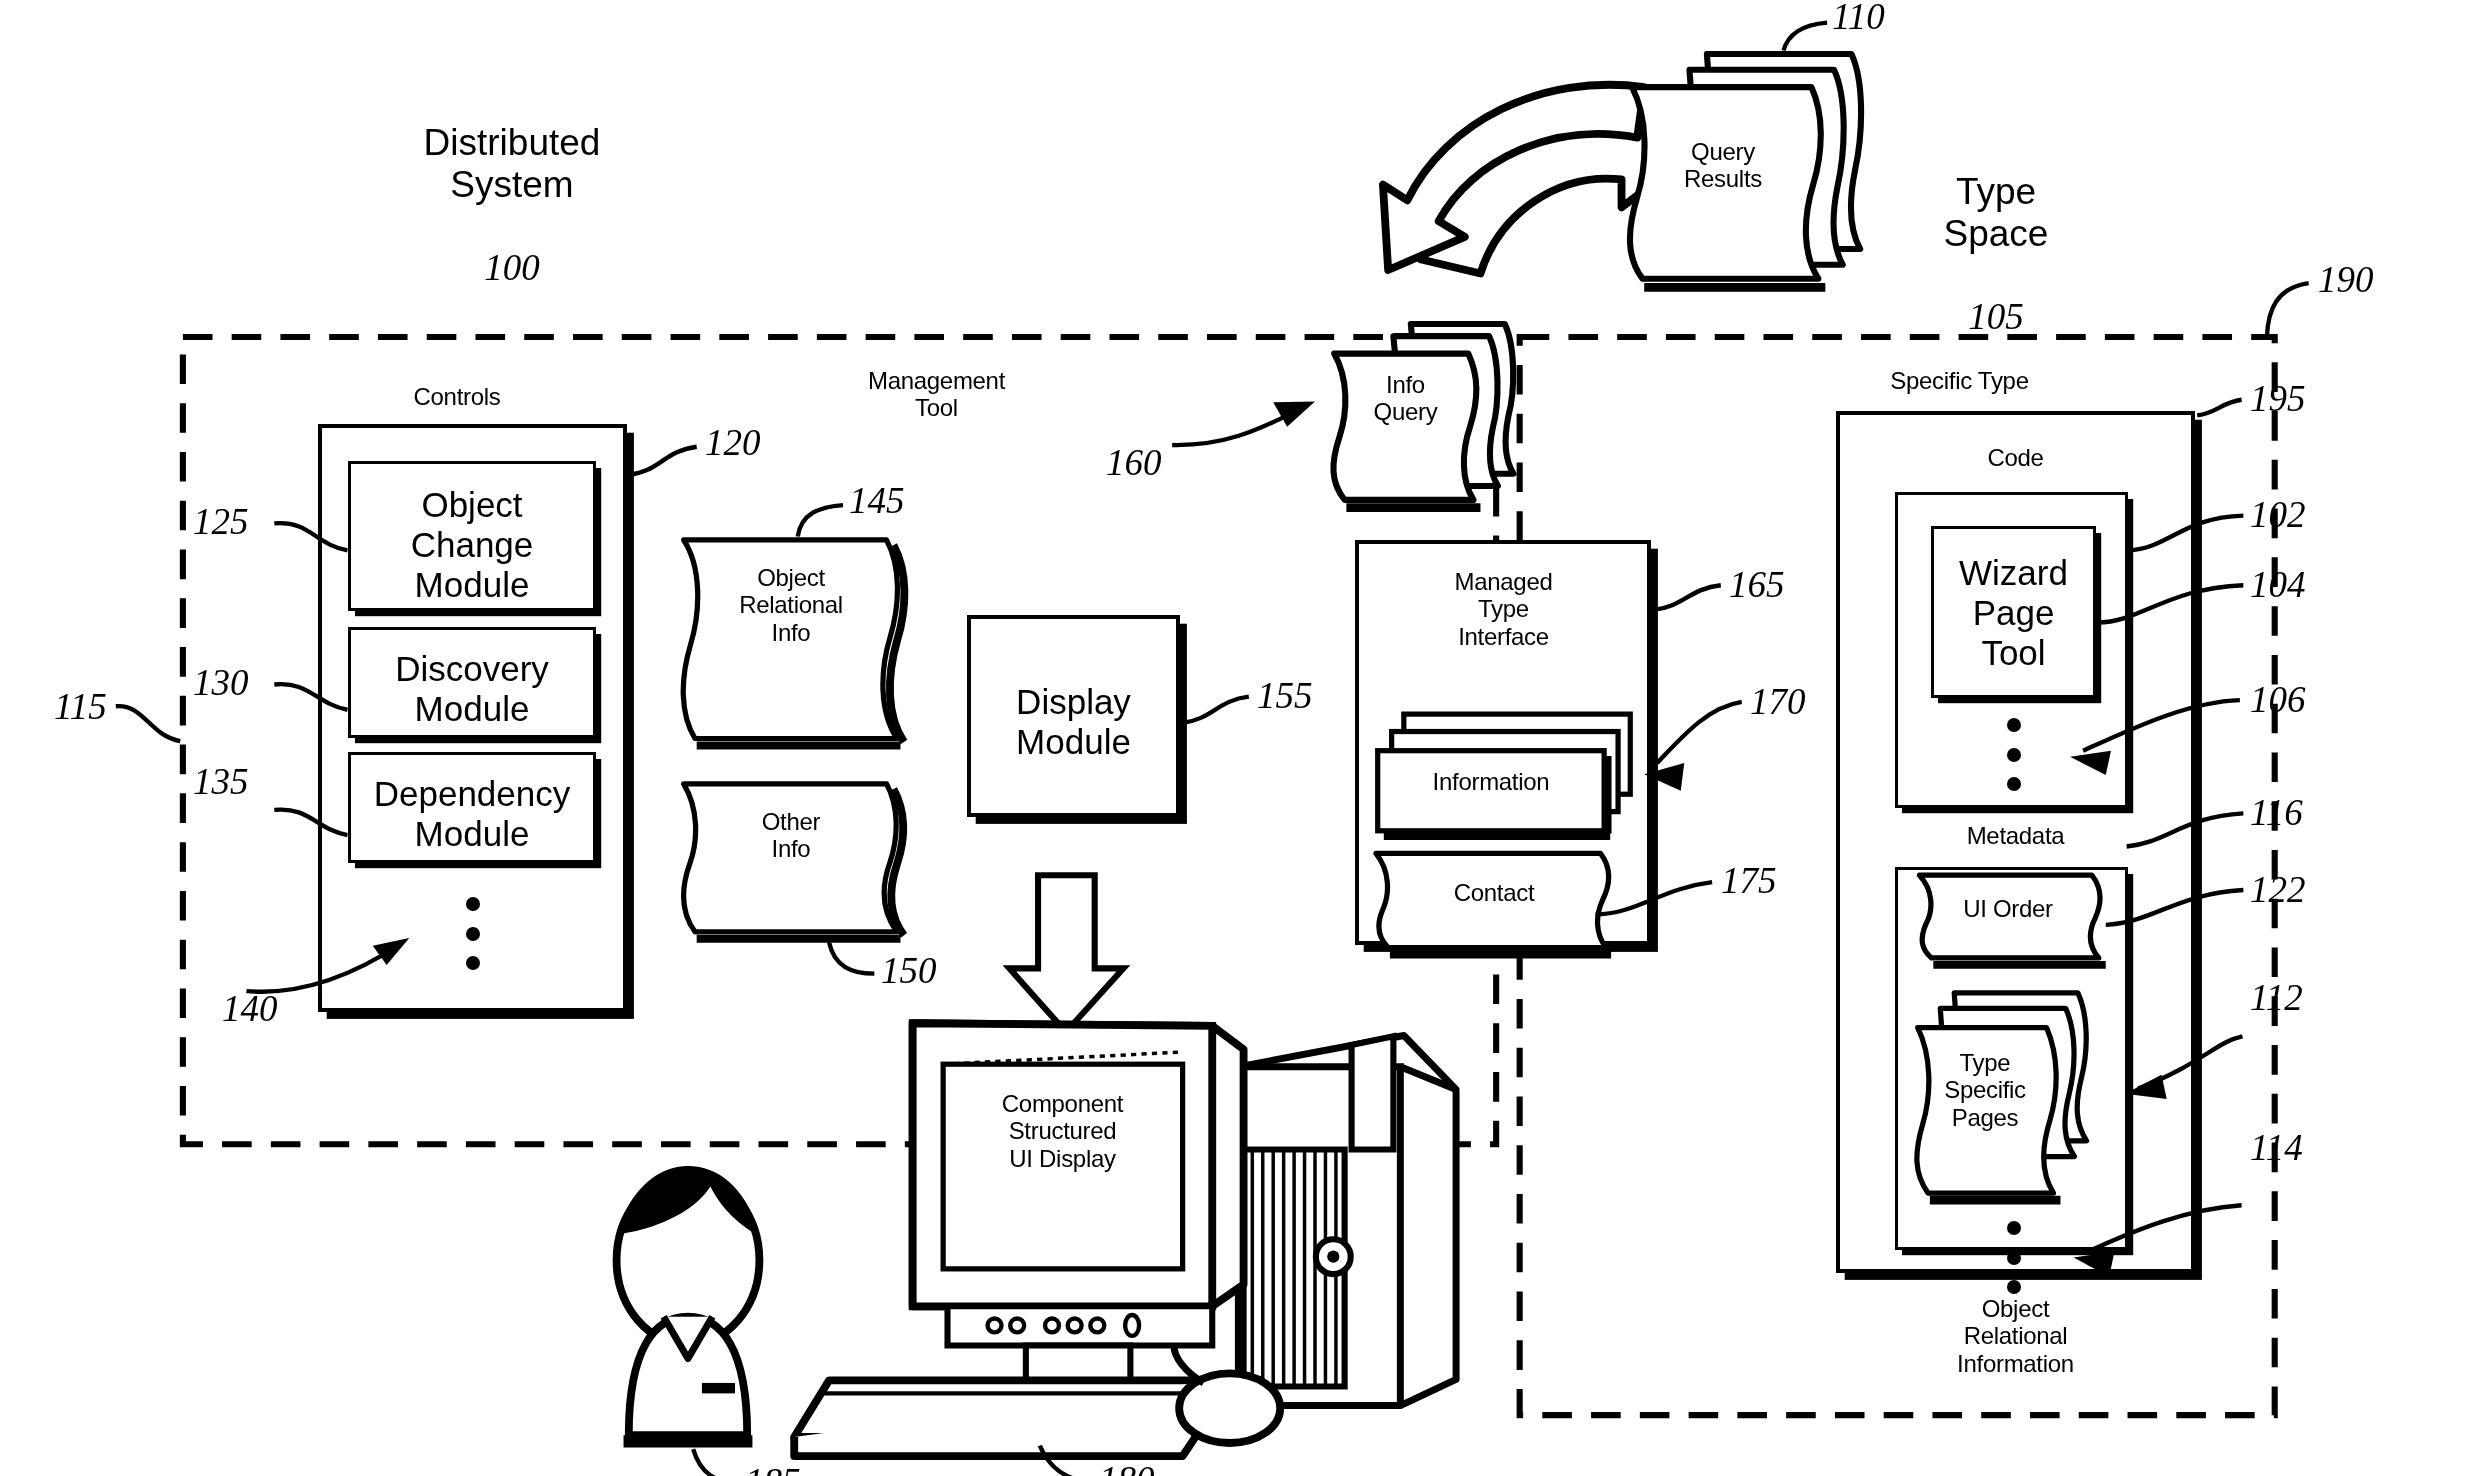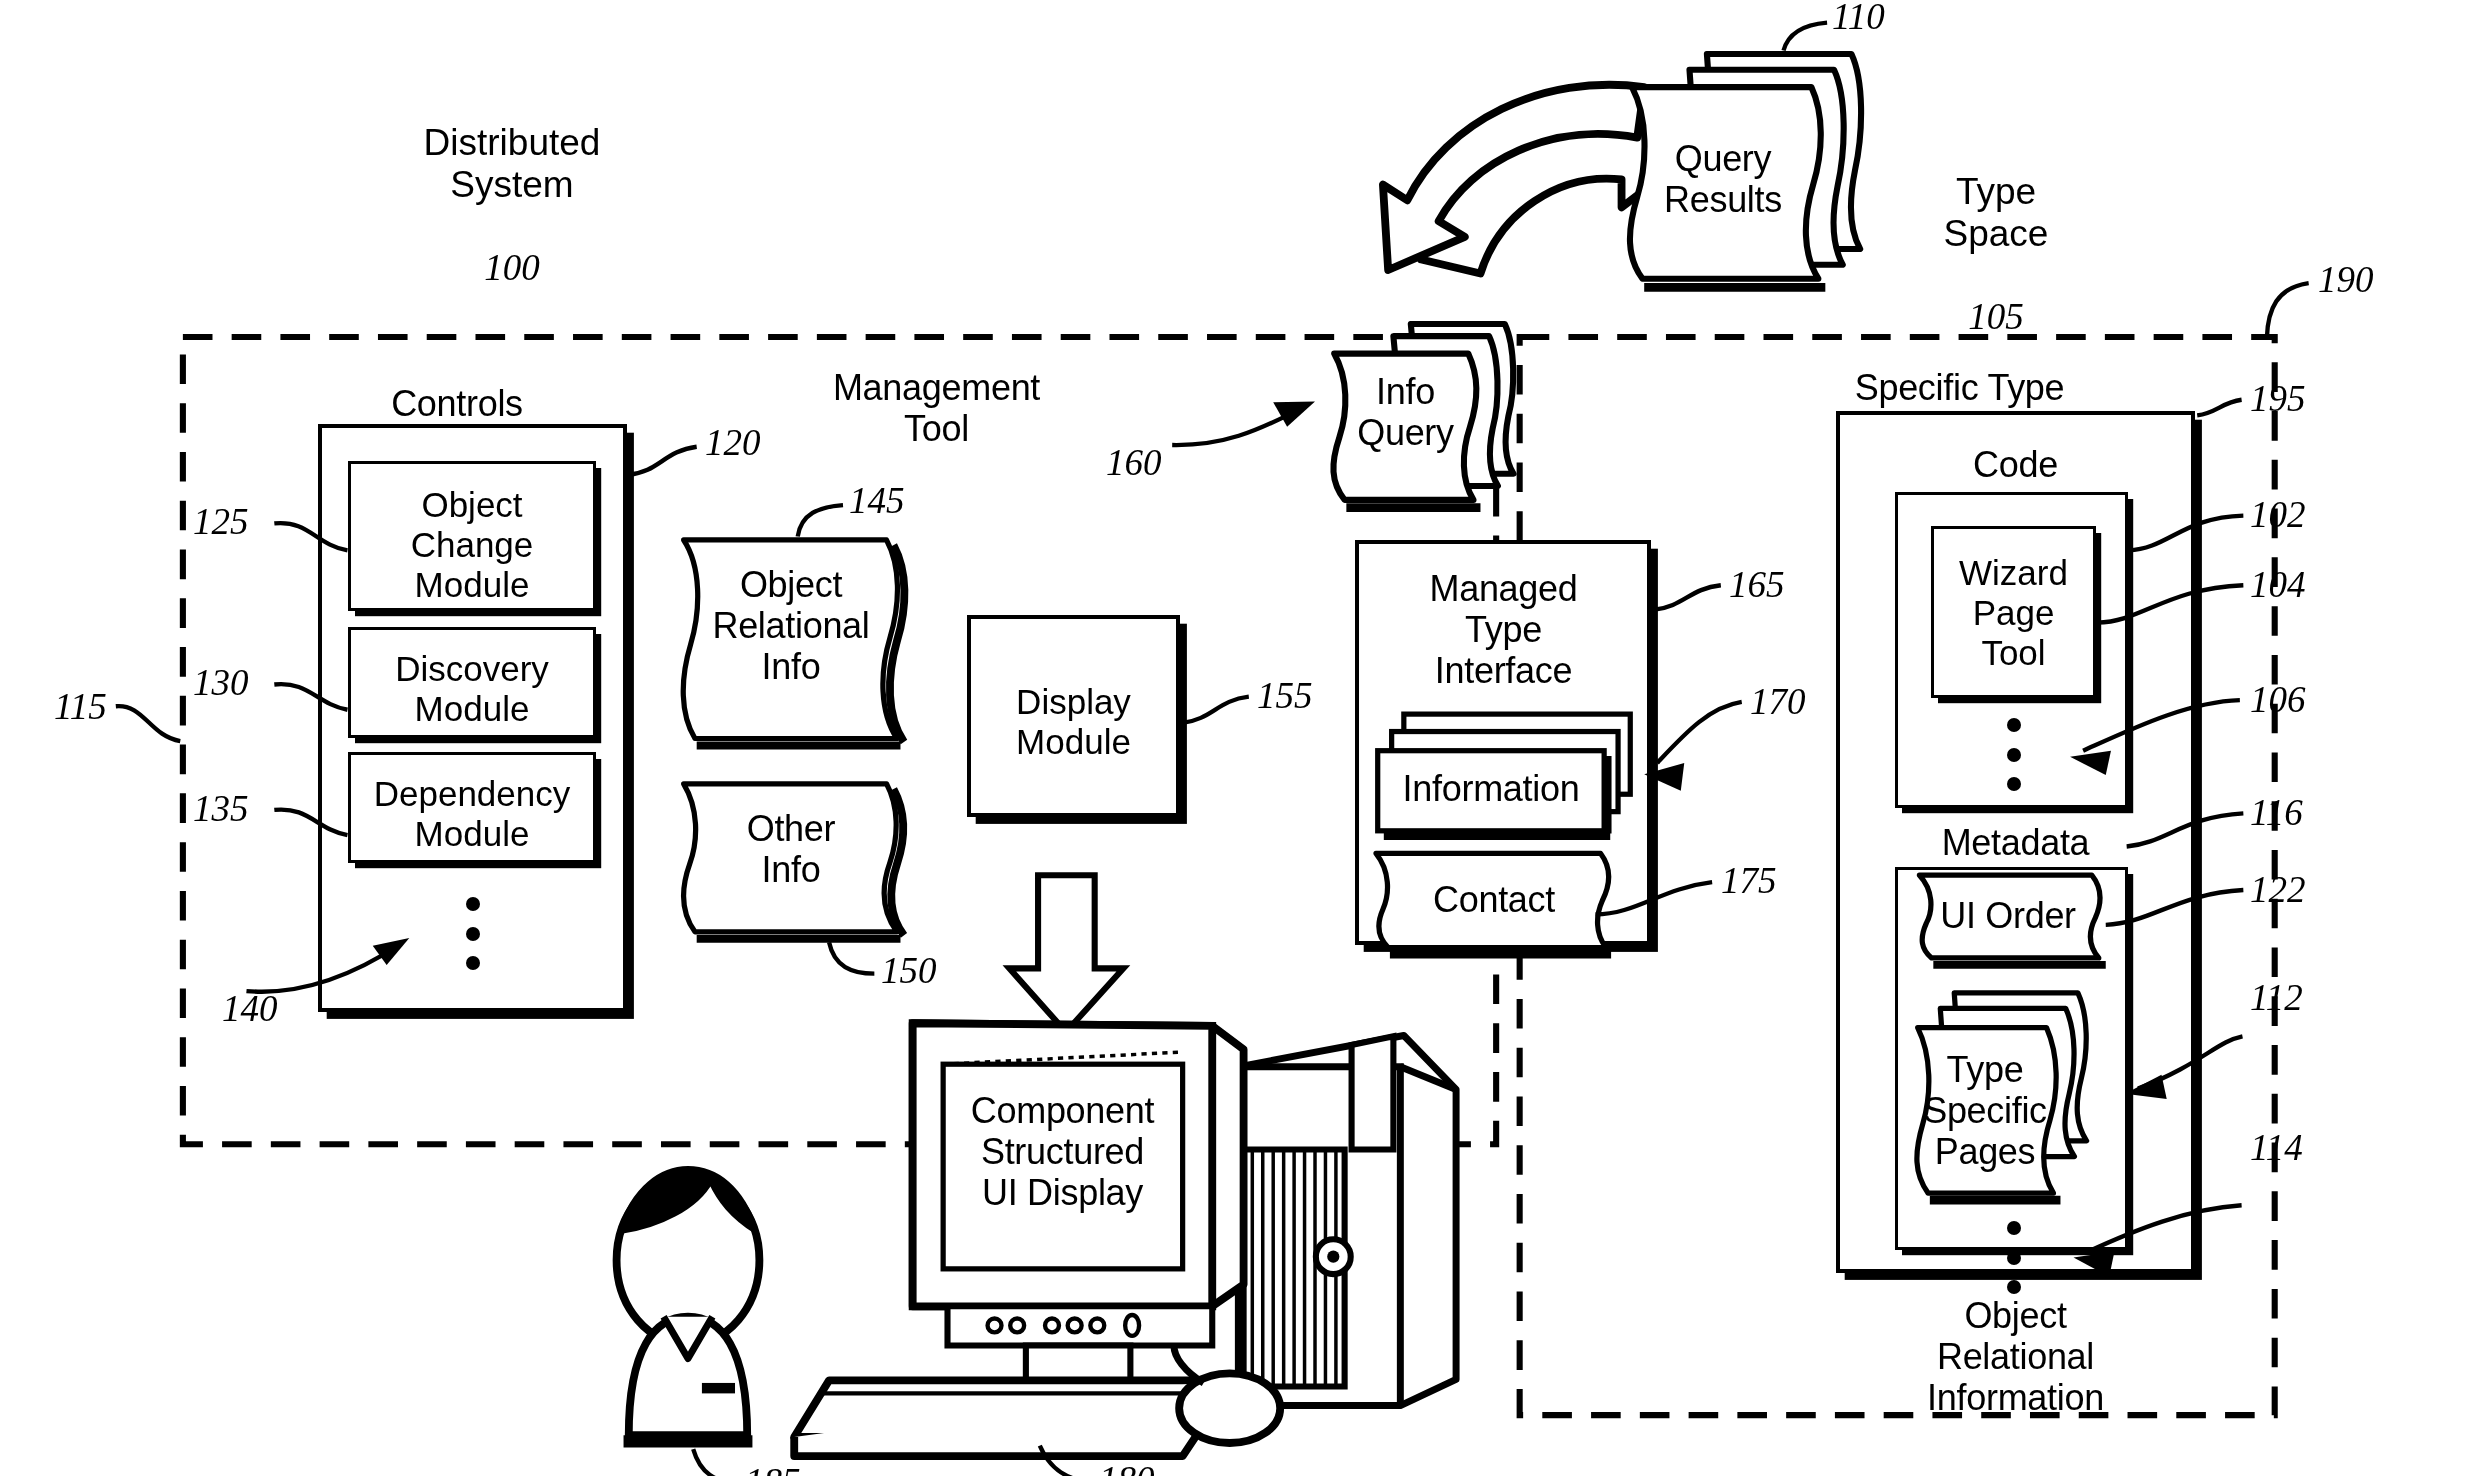--- a/index.html
+++ b/index.html
@@ -8,21 +8,21 @@
     font-family:"Liberation Sans","DejaVu Sans",sans-serif;
     color:#000;
   }
   #stage{position:absolute;left:0;top:0;width:2475px;height:1477px;}
   svg.layer{position:absolute;left:0;top:0;width:2475px;height:1477px;overflow:visible;}
 
   
   .lbl{
     position:absolute;
     font-family:"Liberation Sans","DejaVu Sans",sans-serif;
-    font-size:36px;line-height:1.14;
+    font-size:24px;line-height:1.14;
     text-align:center;white-space:pre-line;
     color:#000;
     letter-spacing:-0.3px;
   }
   .ref{
     position:absolute;
     font-family:"Liberation Serif","DejaVu Serif",serif;
     font-style:italic;
     font-size:37px;line-height:1;
     color:#000;
@@ -122,21 +122,21 @@
     <path d="M 315 786 C 355 782 363 808 399 815" fill="none" stroke="#000" stroke-width="5"></path>
     <path d="M 315 930 C 355 926 363 952 399 959" fill="none" stroke="#000" stroke-width="5"></path>
     <path d="M 722 545 C 757 542 762 518 800 513" fill="none" stroke="#000" stroke-width="5"></path>
 
     <path d="M 283 1138 C 330 1142 390 1130 460 1084" fill="none" stroke="#000" stroke-width="5"></path>
     <polygon points="470,1077 428,1086 444,1108" fill="#000"></polygon>
   </svg>
 
   <div class="ref" style="left:193px;top:503px;">125</div>
   <div class="ref" style="left:193px;top:664px;">130</div>
-  <div class="ref" style="left:193px;top:790px;text-align:center;">135</div>
+  <div class="ref" style="left:193px;top:763px;text-align:center;">135</div>
   <div class="ref" style="left:705px;top:424px;">120</div>
   <div class="ref" style="left:222px;top:990px;">140</div>
 
   <div class="lbl" style="left:797px;top:367px;width:279px;">Management
 Tool</div>
 
   <svg class="layer" viewBox="0 0 2842 1696" width="2475" height="1477">
 
     <path d="M 785 620
              C 805 650 805 700 793 740

